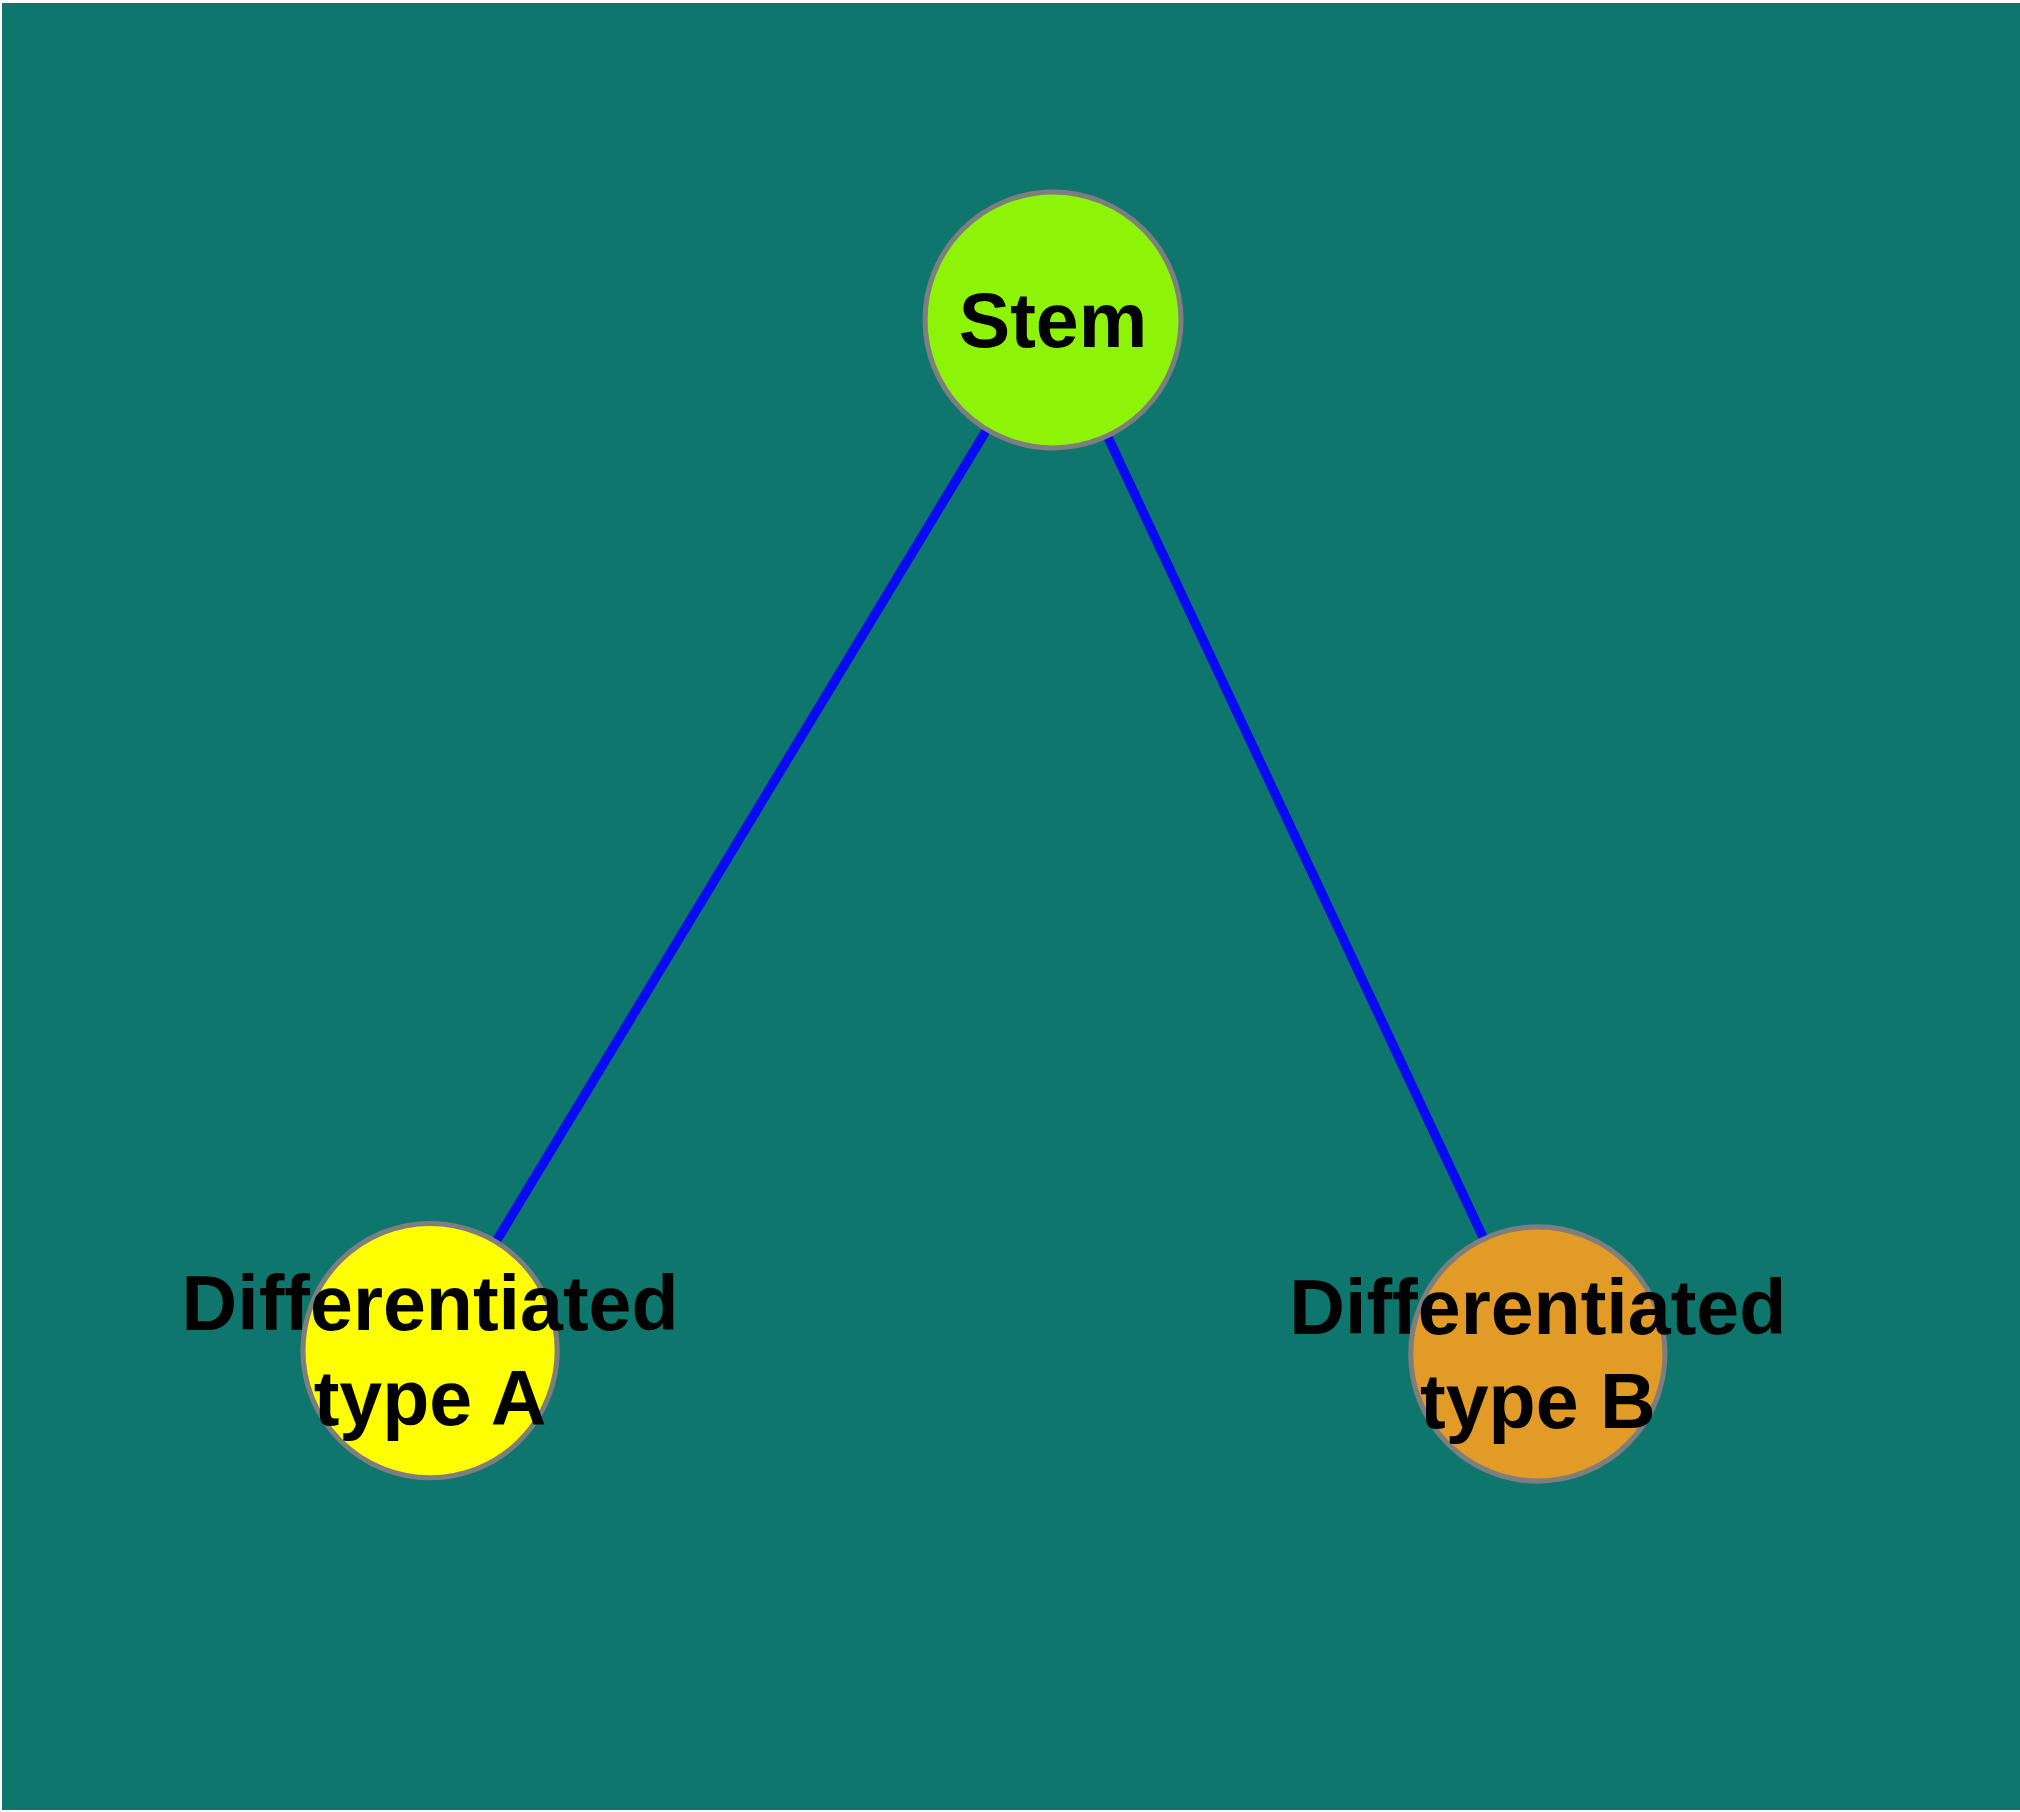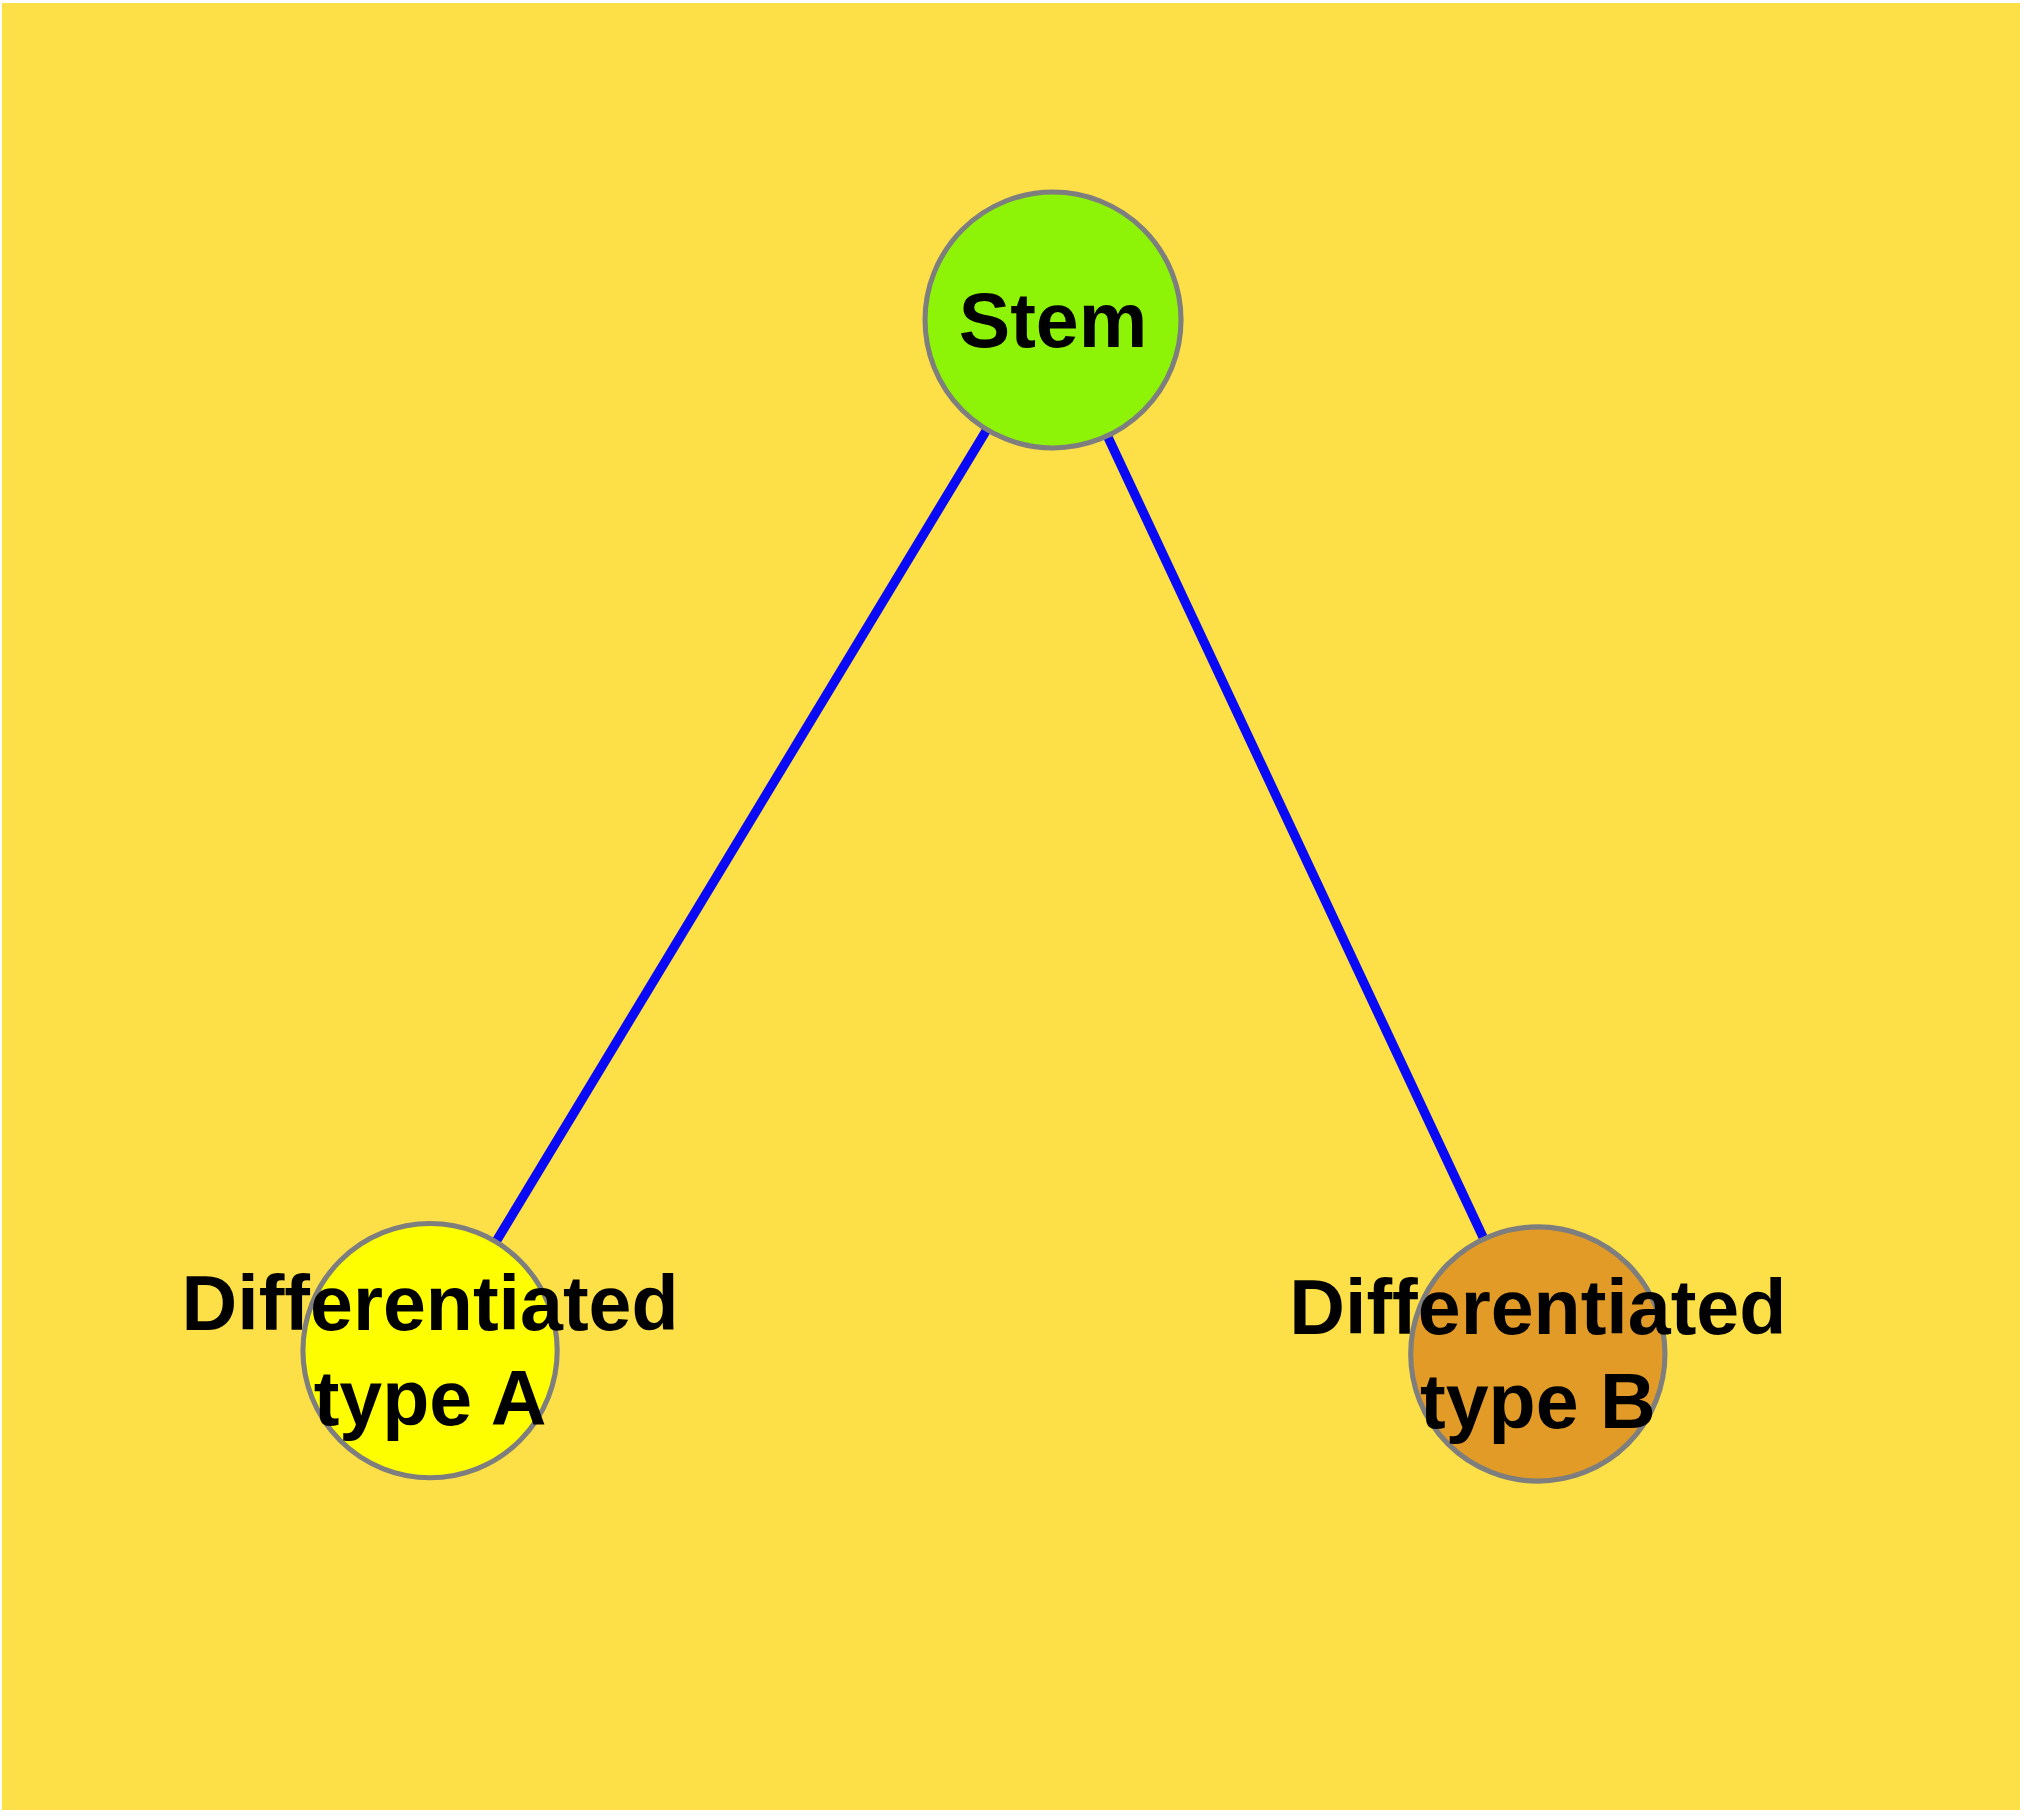--- a/index.html
+++ b/index.html
@@ -25,21 +25,21 @@
   }
   .node-label {
     font-family: "Liberation Sans", "DejaVu Sans", sans-serif;
     font-weight: bold;
     text-anchor: middle;
   }
 </style>
 </head>
 <body>
 
-<div id="canvas-wrap" style="background: #fde047;">
+<div id="canvas-wrap" style="background: #0f766e;">
   <svg id="graph" viewBox="0 0 2382 2132" preserveAspectRatio="xMidYMid meet">
     <g id="edges-layer">
         <line x1="1240" y1="374" x2="505" y2="1590" stroke="#0909F6" stroke-width="11"></line>
         <line x1="1240" y1="374" x2="1812" y2="1594" stroke="#0909F6" stroke-width="11"></line>
       </g>
     <g id="nodes-layer">
         <circle cx="1240" cy="374" r="151" fill="#8DF407" stroke="#7E7E7E" stroke-width="6"></circle>
         <circle cx="505" cy="1590" r="150" fill="#FEFE00" stroke="#7E7E7E" stroke-width="6"></circle>
         <circle cx="1812" cy="1594" r="150" fill="#E29B26" stroke="#7E7E7E" stroke-width="6"></circle>
       </g>

